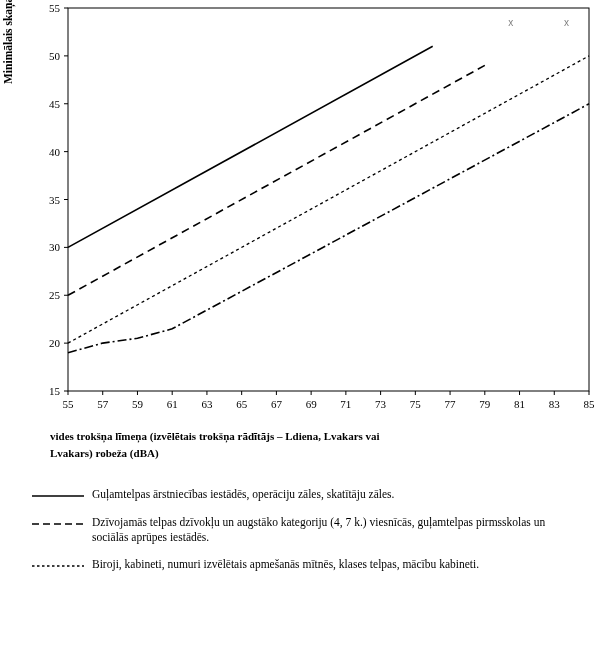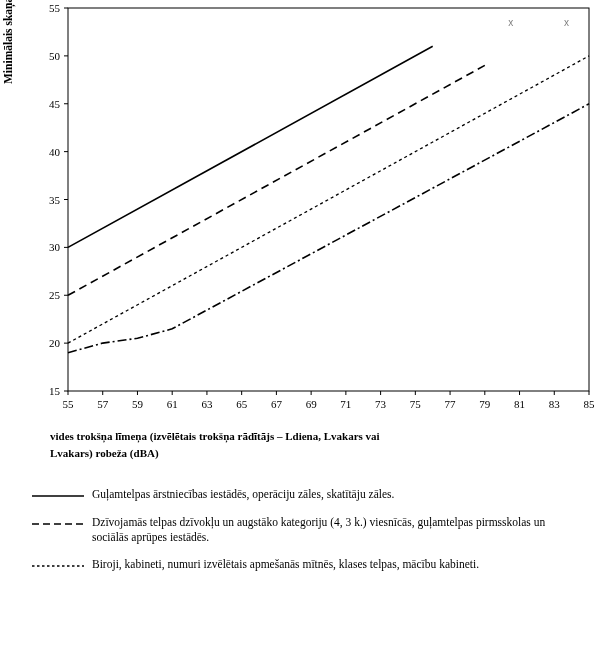--- a/index.html
+++ b/index.html
@@ -171,21 +171,21 @@
     <div class="legend-row">
       <svg class="legend-sample">
         <line x1="2" y1="7" x2="54" y2="7" stroke="#000" stroke-width="1.6"></line>
       </svg>
       <div class="legend-text">Guļamtelpas ārstniecības iestādēs, operāciju zāles, skatītāju zāles.</div>
     </div>
     <div class="legend-row">
       <svg class="legend-sample">
         <line x1="2" y1="7" x2="54" y2="7" stroke="#000" stroke-width="1.6" stroke-dasharray="7 4"></line>
       </svg>
-      <div class="legend-text">Dzīvojamās telpas dzīvokļu un augstāko kategoriju (4, 3 k.) viesnīcās, guļamtelpas pirmsskolas un sociālās aprūpes iestādēs.</div>
+      <div class="legend-text">Dzīvojamās telpas dzīvokļu un augstāko kategoriju (4, 7 k.) viesnīcās, guļamtelpas pirmsskolas un sociālās aprūpes iestādēs.</div>
     </div>
     <div class="legend-row">
       <svg class="legend-sample">
         <line x1="2" y1="7" x2="54" y2="7" stroke="#000" stroke-width="1.4" stroke-dasharray="2.5 2.5"></line>
       </svg>
       <div class="legend-text">Biroji, kabineti, numuri izvēlētais apmešanās mītnēs, klases telpas, mācību kabineti.</div>
     </div>
   </div>
 
 </div>

